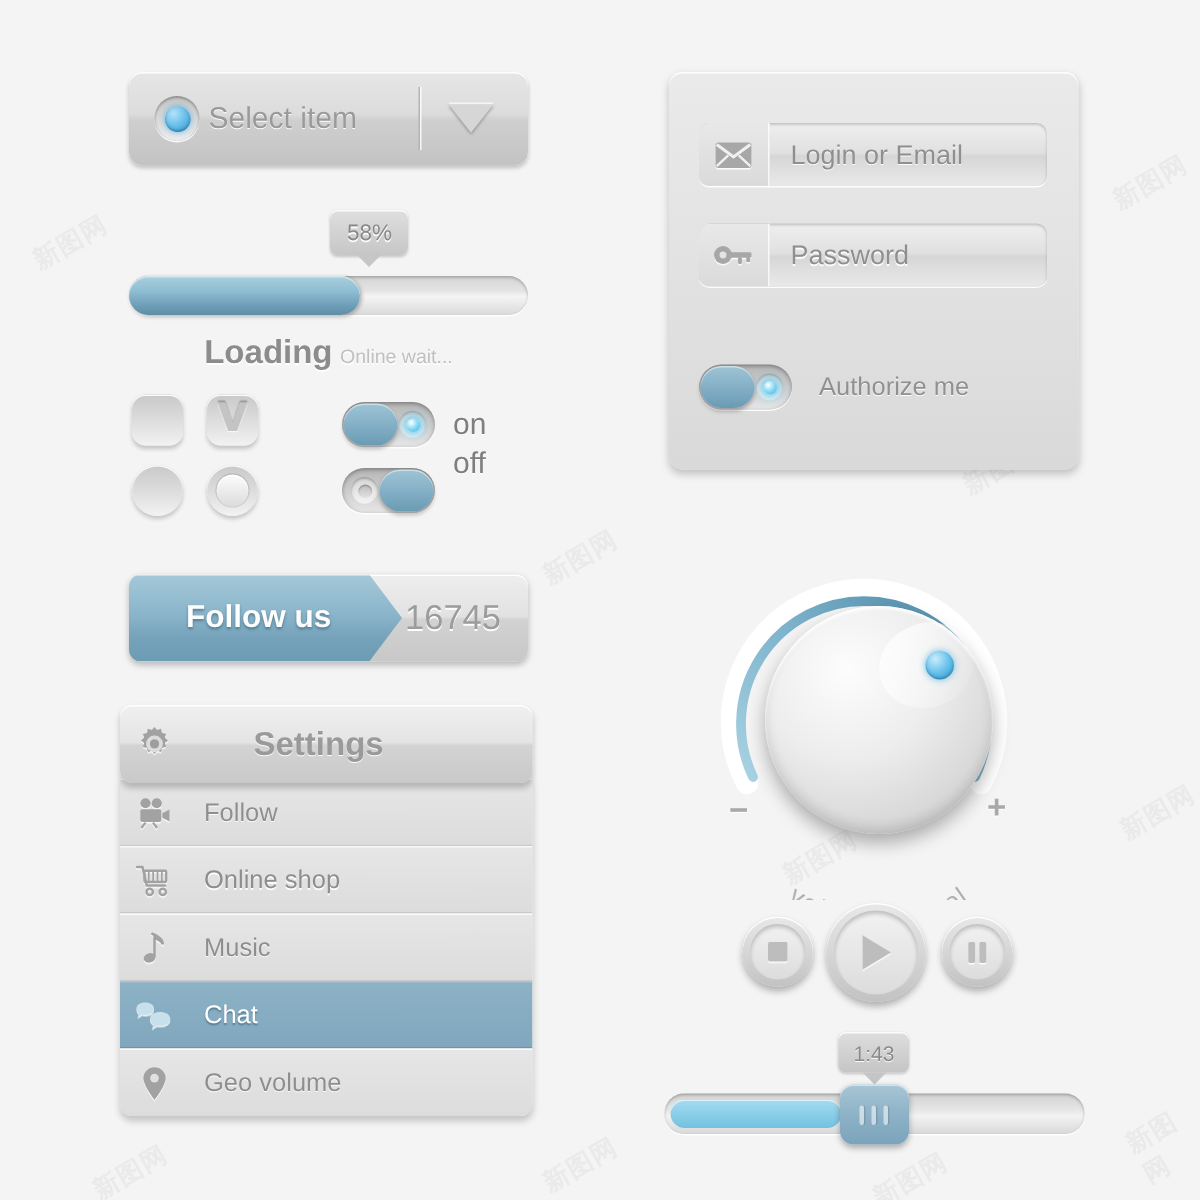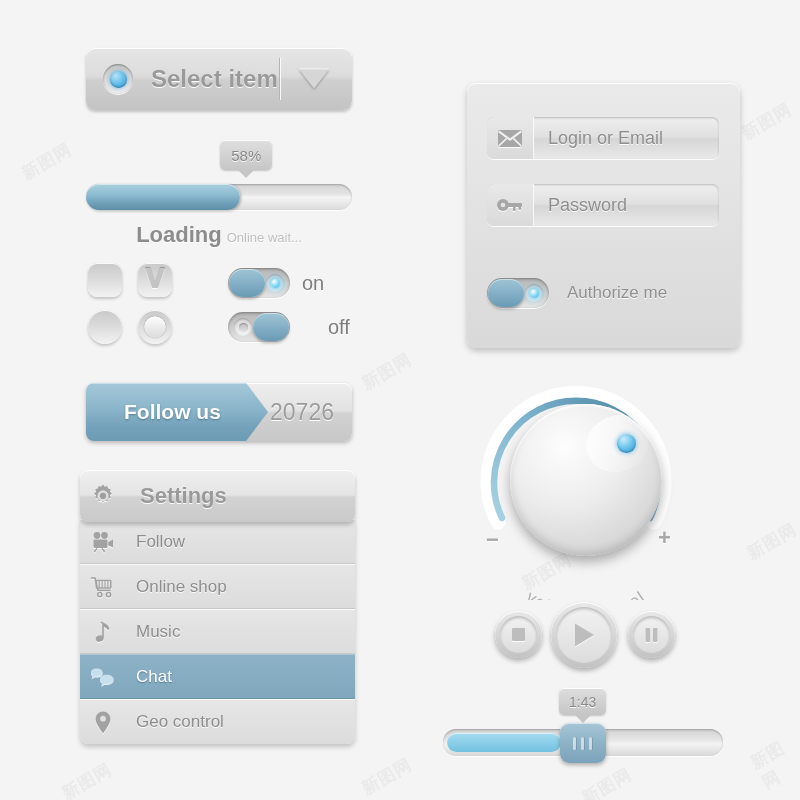--- a/index.html
+++ b/index.html
@@ -41,21 +41,21 @@
     background: linear-gradient(to bottom,#c5c5c5,#eeeeee);
     box-shadow: inset 0 1px 2px rgba(0,0,0,.35), 0 1px 0 rgba(255,255,255,.9);
     display: flex; align-items: center; justify-content: center;
   }
   #select-item .bullet i {
     display:block; width: 17px; height: 17px; border-radius: 50%;
     background: radial-gradient(circle at 34% 28%, #b3e2f8 0%, #6cc2ec 45%, #2f93c9 100%);
     box-shadow: 0 0 4px rgba(80,180,230,.9), inset 0 -1px 2px rgba(0,60,100,.4);
   }
   #select-item .lbl {
-    margin-left: 18px; font-size: 24px; font-weight: 700;
+    margin-left: 6px; font-size: 20px; font-weight: 400;
     color: #9a9a9a; text-shadow: 0 1px 0 rgba(255,255,255,.95);
   }
   #select-item .divider {
     position: absolute; right: 72px; top: 10px; bottom: 10px; width: 1px;
     background: #b4b4b4; box-shadow: 1px 0 0 rgba(255,255,255,.85);
   }
   #select-item .caret {
     position: absolute; right: 23px; top: 50%; transform: translateY(-50%);
     width: 0; height: 0;
     border-left: 15px solid transparent; border-right: 15px solid transparent;
@@ -186,21 +186,21 @@
   }
 
   
   #settings {
     position:absolute; left: 80px; top: 470px; width: 275px;
   }
   #settings-header {
     position:relative; height: 52px; border-radius: 8px;
     background: linear-gradient(to bottom,#f0f0f0 0%,#e4e4e4 48%,#d3d3d3 52%,#c9c9c9 100%);
     box-shadow: inset 0 1px 0 rgba(255,255,255,.95), 0 3px 4px rgba(0,0,0,.22);
-    display:flex; align-items:center; z-index: 3;
+    display:flex; align-items:center; z-index: 3; gap: 29px;
   }
   #settings-header .stitle {
     margin-left: 14px; font-size: 22px; font-weight:700; color:#9a9a9a;
     text-shadow: 0 1px 0 rgba(255,255,255,.95);
   }
   #settings-list {
     position:relative; margin-top: -3px;
     border-radius: 0 0 8px 8px; overflow:hidden;
     box-shadow: 0 3px 5px rgba(0,0,0,.2);
   }
@@ -223,25 +223,24 @@
   .s-item.active .s-label { color:#ffffff; text-shadow: 0 1px 1px rgba(40,80,100,.5); }
   .s-ico {
     width: 46px; display:flex; align-items:center; justify-content:center;
     color:#a2a2a2;
   }
   .s-item.active .s-ico { color:#c8e0ec; }
   .s-ico svg { display:block; filter: drop-shadow(0 1px 0 rgba(255,255,255,.85)); }
 
   
   #login-panel {
-    position:absolute; left: 467px; top: 48px; width: 273px; height: 265px;
+    position:absolute; left: 446px; top: 48px; width: 273px; height: 265px;
     border-radius: 9px;
     background: linear-gradient(to bottom,#eaeaea 0%,#e2e2e2 50%,#d9d9d9 100%);
     box-shadow: inset 0 1px 0 rgba(255,255,255,.95), 0 3px 6px rgba(0,0,0,.22);
-    margin-top: 35px;
   }
   .field {
     position:absolute; left: 20px; width: 232px; height: 42px;
     border-radius: 7px; display:flex; align-items:center; overflow:hidden;
     background: linear-gradient(to bottom,#efefef 0%,#e0e0e0 48%,#d6d6d6 52%,#e9e9e9 100%);
     box-shadow: inset 0 1px 2px rgba(0,0,0,.22), 0 1px 0 rgba(255,255,255,.9);
   }
   .field .f-ico {
     width: 47px; height: 100%; display:flex; align-items:center; justify-content:center;
     border-right: 1px solid rgba(255,255,255,.8);
@@ -398,26 +397,26 @@
       </span>
   </div>
   <div class="tg-label" style="left:302px; top:272px;">on</div>
 
   <div class="toggle off" style="left:228px; top:312px;">
     <span class="pill"></span>
     <span class="led">
         <i></i>
       </span>
   </div>
-  <div class="tg-label" style="left:302px; top:316px;margin-left:26px;">off</div>
+  <div class="tg-label" style="left:302px; top:298px;">off</div>
 
   <div id="follow">
     <span class="blue"></span>
     <span class="f-label">Follow us</span>
-    <span class="f-count">20726</span>
+    <span class="f-count">16745</span>
   </div>
 
   <div id="settings">
     <div id="settings-header">
       <span class="s-ico">
         <svg width="26" height="26" viewBox="0 0 26 26">
           <path fill="#a2a2a2" d="M13 1.6l1.7 2.1 2.6-.8 .7 2.7 2.7 .6 -.8 2.6 2.1 1.8 -2.1 1.7 .8 2.6 -2.7 .7 -.6 2.7 -2.6-.8 -1.8 2.1 -1.7-2.1 -2.6 .8 -.7-2.7 -2.7-.6 .8-2.6 -2.1-1.8 2.1-1.7 -.8-2.6 2.7-.7 .6-2.7 2.6 .8z"></path>
           <circle cx="13" cy="12.9" r="5.6" fill="#dcdcdc"></circle>
           <circle cx="13" cy="12.9" r="3.1" fill="#9e9e9e"></circle>
         </svg>
@@ -473,21 +472,21 @@
         <span class="s-label">Chat</span>
       </div>
 
       <div class="s-item">
         <span class="s-ico">
           <svg width="18" height="25" viewBox="0 0 18 25">
             <path d="M9 1.5 C4.9 1.5 1.6 4.8 1.6 8.9 C1.6 14 9 23.3 9 23.3 C9 23.3 16.4 14 16.4 8.9 C16.4 4.8 13.1 1.5 9 1.5 Z" fill="currentColor"></path>
             <circle cx="9" cy="8.7" r="2.9" fill="#e0e0e0"></circle>
           </svg>
         </span>
-        <span class="s-label">Geo control</span>
+        <span class="s-label">Geo volume</span>
       </div>
 
     </div>
   </div>
 
   <div id="login-panel">
 
     <div class="field" style="top:34px;">
       <span class="f-ico">
         <svg width="26" height="19" viewBox="0 0 26 19">

